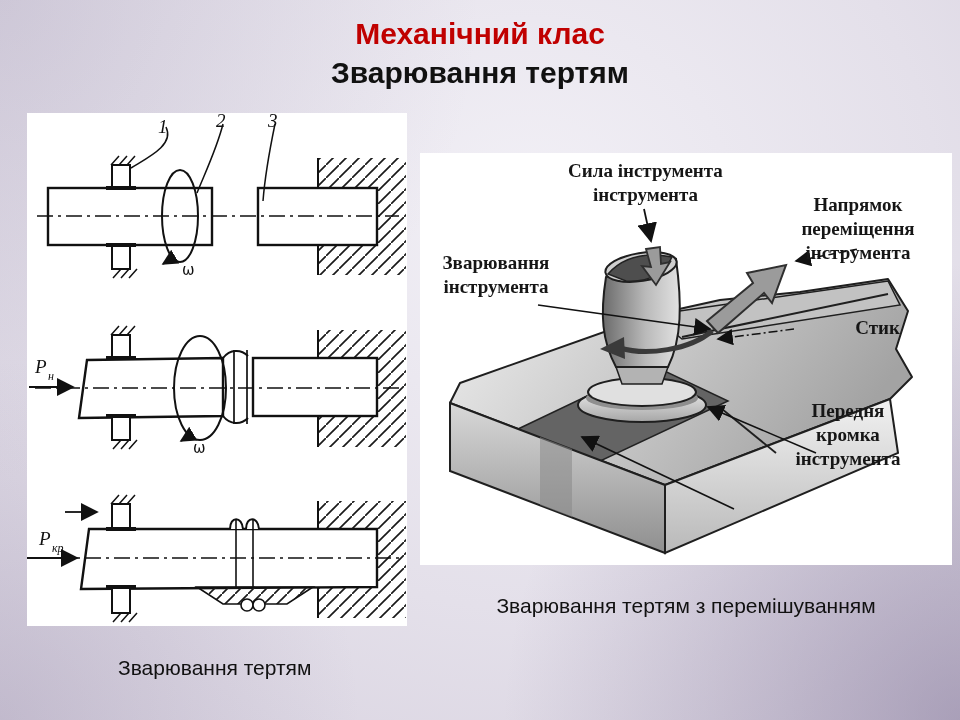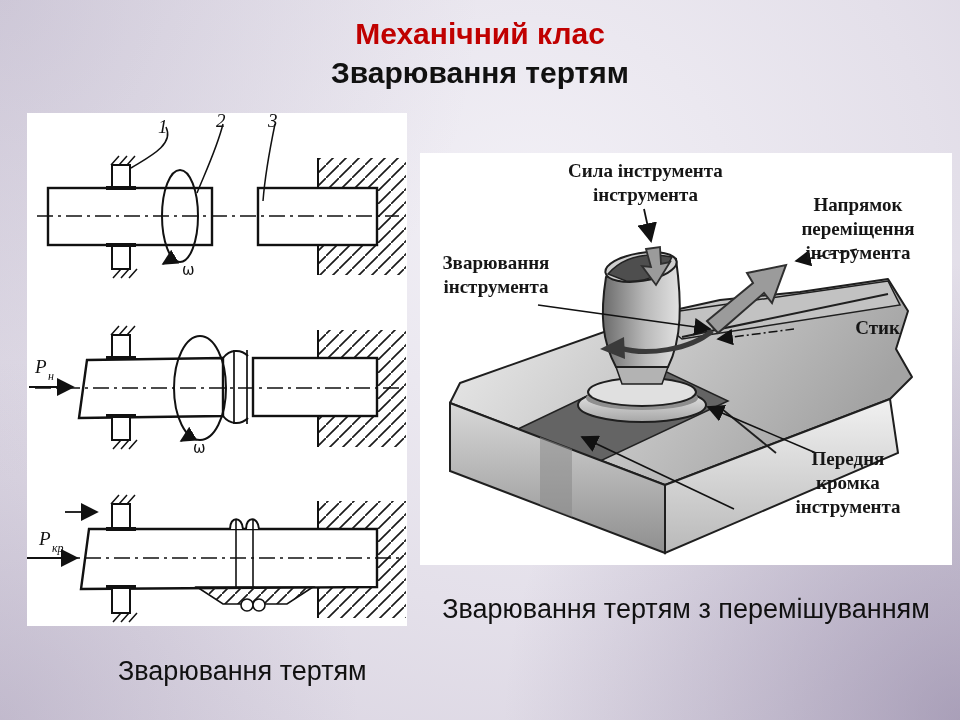--- a/index.html
+++ b/index.html
@@ -16,21 +16,21 @@
   .title1{font-size:30px;font-weight:700;color:#c00000;line-height:40px;}
   .title2{font-size:30px;font-weight:700;color:#111;line-height:38px;}
   .panel{position:absolute;background:#fff;}
   .panel-left{left:27px;top:113px;width:380px;height:513px;}
   .panel-right{left:420px;top:153px;width:532px;height:412px;}
   .panel svg{position:absolute;left:0;top:0;}
   .rlabel{
     position:absolute;font-family:"Liberation Serif", serif;font-weight:700;
     font-size:19px;line-height:1.26;color:#161616;text-align:center;
   }
-  .caption{position:absolute;font-size:27px;color:#111;}
+  .caption{position:absolute;font-size:21px;color:#111;}
   .caption-left{left:118px;top:656px;}
   .caption-right{left:430px;top:594px;width:512px;text-align:center;}
   .svgtxt{font:italic 19px "Liberation Serif", serif;fill:#111;}
   .svgsub{font:italic 12px "Liberation Serif", serif;fill:#111;}
   .svgomega{font:15px "DejaVu Sans", sans-serif;fill:#111;}
 </style>
 </head>
 <body>
 
 <div class="slide">
@@ -201,19 +201,19 @@
 
       <line x1="288" y1="254" x2="396" y2="300" stroke="#111" stroke-width="1.6" marker-start="url(#arrR)"></line>
 
       <line x1="162" y1="284" x2="314" y2="356" stroke="#111" stroke-width="1.6" marker-start="url(#arrR)"></line>
     </svg>
 
     <div class="rlabel" style="left:118px;top:6px;width:215px;">Сила інструмента інструмента</div>
     <div class="rlabel" style="left:352px;top:40px;width:172px;">Напрямок переміщення інструмента</div>
     <div class="rlabel" style="left:6px;top:98px;width:140px;">Зварювання інструмента</div>
     <div class="rlabel" style="left:380px;top:163px;width:100px;text-align:right;">Стик</div>
-    <div class="rlabel" style="left:368px;top:246px;width:120px;margin-top:48px;">Передня кромка інструмента</div>
+    <div class="rlabel" style="left:368px;top:246px;width:120px;">Передня кромка інструмента</div>
   </div>
 
   <div class="caption caption-right">Зварювання тертям з перемішуванням</div>
   <div class="caption caption-left">Зварювання тертям</div>
 
 </div>
 
 </body></html>

